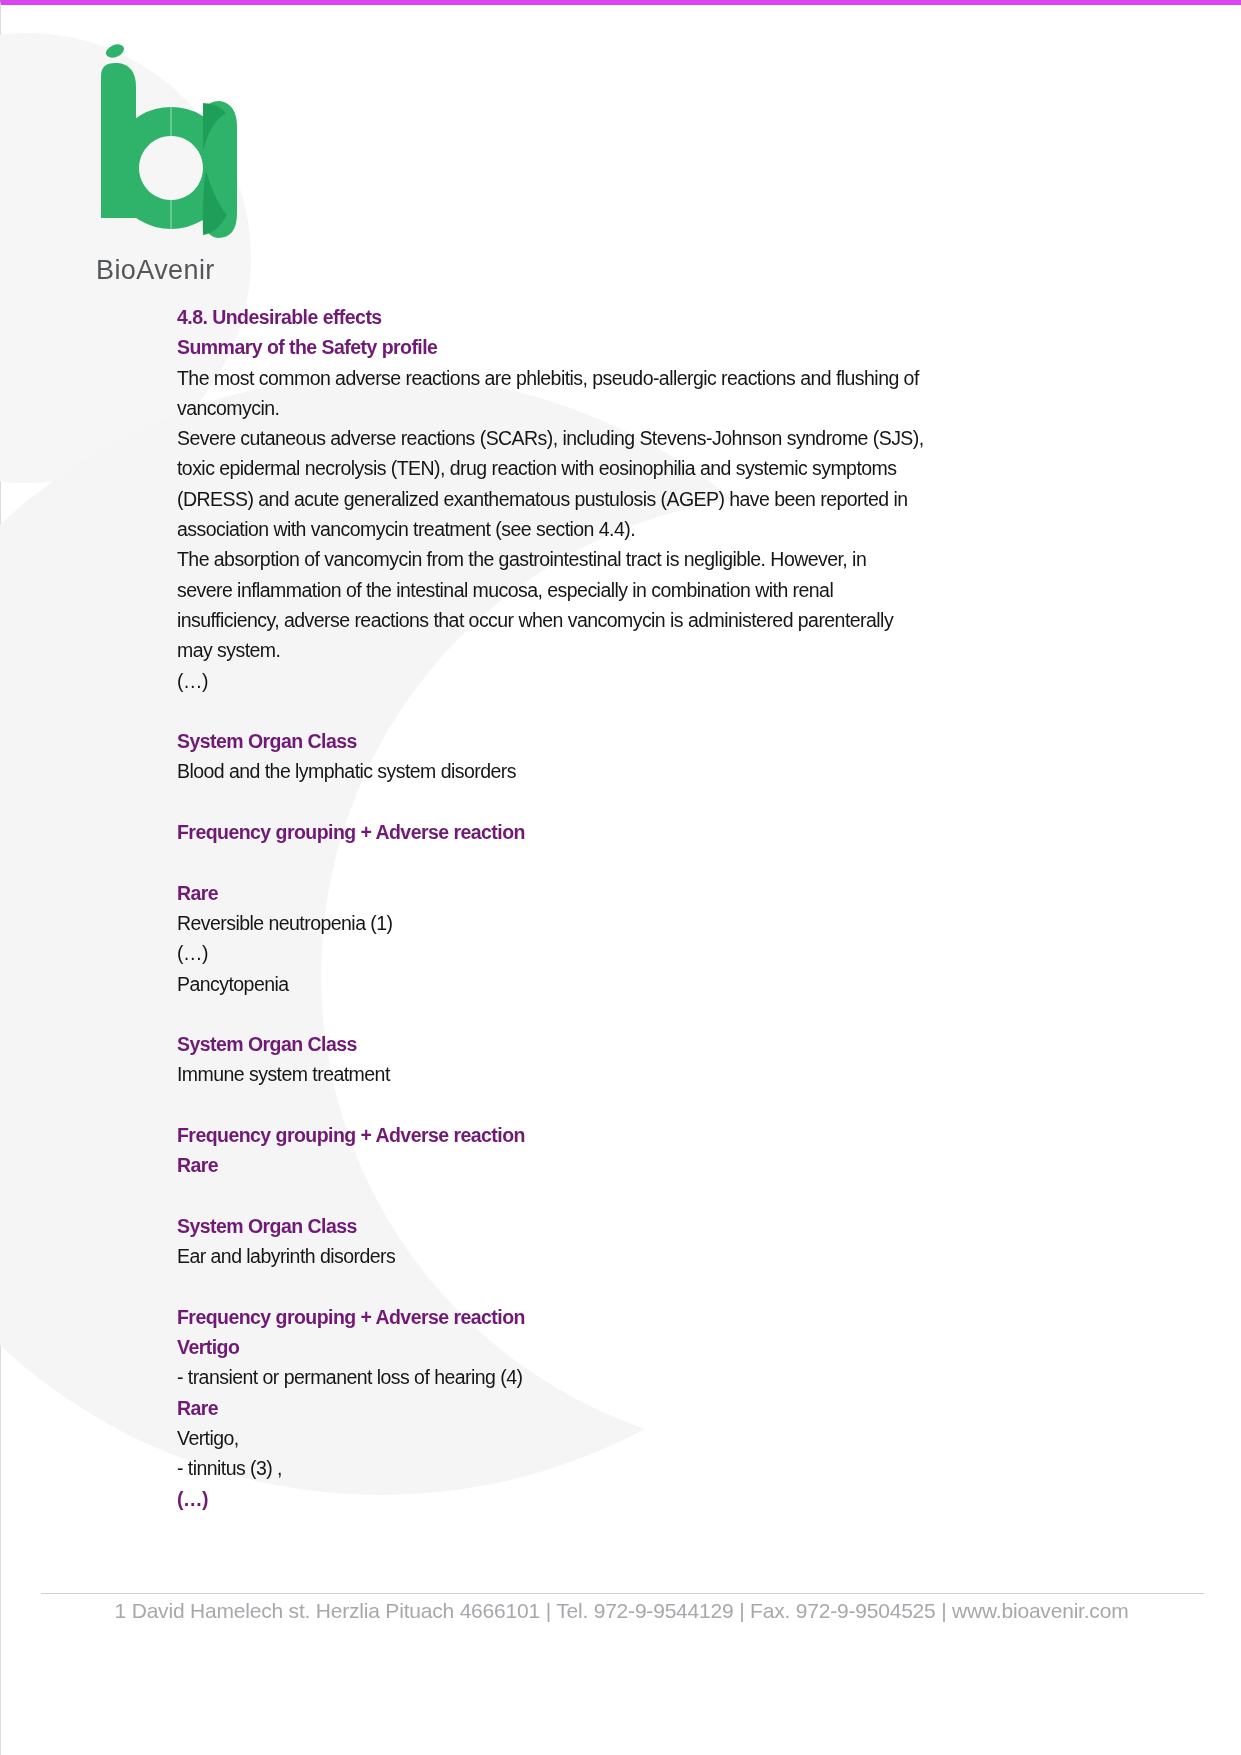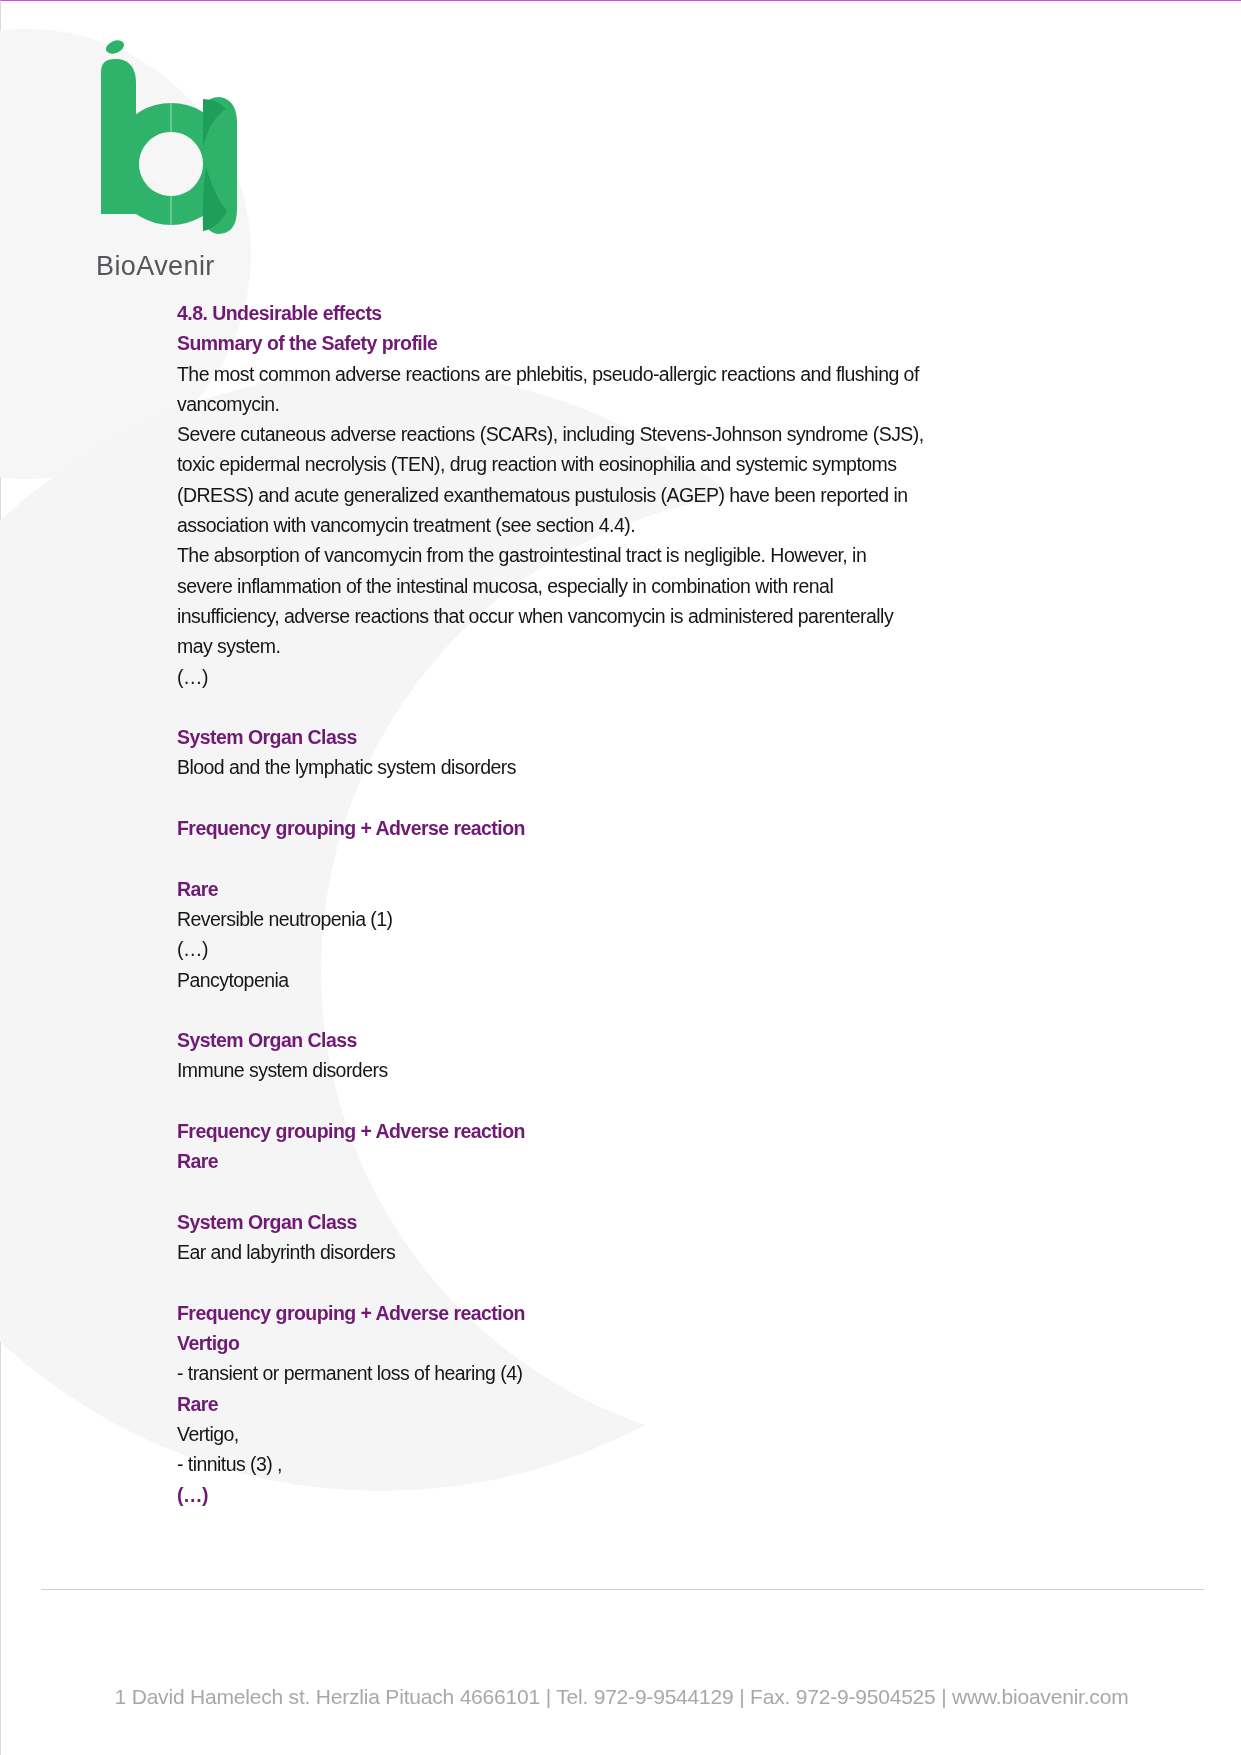--- a/index.html
+++ b/index.html
@@ -4,21 +4,21 @@
 <style>
   html,body { margin:0; padding:0; }
   body {
     width:1241px; height:1755px;
     background:#ffffff;
     font-family:"Liberation Sans", sans-serif;
     position:relative; overflow:hidden;
   }
   .page {
     position:absolute; inset:0;
-    border-top:1px solid #d946ef;
+    border-top:5px solid #d946ef;
     border-left:1px solid #dadbdc;
   }
   
   .bg-circle { position:absolute; border-radius:50%; }
   .bg-c3 { left:-200px; top:28px;  width:450px;  height:450px;  background:#f6f6f7; }
   .bg-c1 { left:-180px; top:370px; width:1120px; height:1120px; background:#f5f5f6; }
   .bg-c2 { left:320px;  top:490px; width:960px;  height:960px;  background:#ffffff; }
 
   .logo-mark { position:absolute; left:95px; top:38px; width:145px; height:200px; z-index:2; }
   .brand {
@@ -32,21 +32,21 @@
   }
   .ln { height:30.3px; line-height:30.3px; white-space:nowrap; }
   .ln.b { font-weight:bold; color:#701a75; }
   .gap { height:30.3px; }
 
   .footer-divider {
     position:absolute; left:40px; top:1588px; width:1163px; height:1px;
     background:#cfd0d1; z-index:2;
   }
   .footer {
-    position:absolute; left:0; top:1684px; width:1241px; z-index:2;
+    position:absolute; left:0; top:1594px; width:1241px; z-index:2;
     text-align:center; font-size:21px; letter-spacing:-0.2px; color:#a6a8ab;
   }
 </style>
 </head>
 <body>
 
 <div class="page">
 
   <div class="bg-circle bg-c3"></div>
   <div class="bg-circle bg-c1"></div>
@@ -83,21 +83,21 @@
     <div class="ln">Blood and the lymphatic system disorders</div>
     <div class="ln gap"></div>
     <div class="ln b">Frequency grouping + Adverse reaction</div>
     <div class="ln gap"></div>
     <div class="ln b">Rare</div>
     <div class="ln">Reversible neutropenia (1)</div>
     <div class="ln">(…)</div>
     <div class="ln">Pancytopenia</div>
     <div class="ln gap"></div>
     <div class="ln b">System Organ Class</div>
-    <div class="ln">Immune system disorders</div>
+    <div class="ln">Immune system treatment</div>
     <div class="ln gap"></div>
     <div class="ln b">Frequency grouping + Adverse reaction</div>
     <div class="ln b">Rare</div>
     <div class="ln gap"></div>
     <div class="ln b">System Organ Class</div>
     <div class="ln">Ear and labyrinth disorders</div>
     <div class="ln gap"></div>
     <div class="ln b">Frequency grouping + Adverse reaction</div>
     <div class="ln b">Vertigo</div>
     <div class="ln">- transient or permanent loss of hearing (4)</div>

